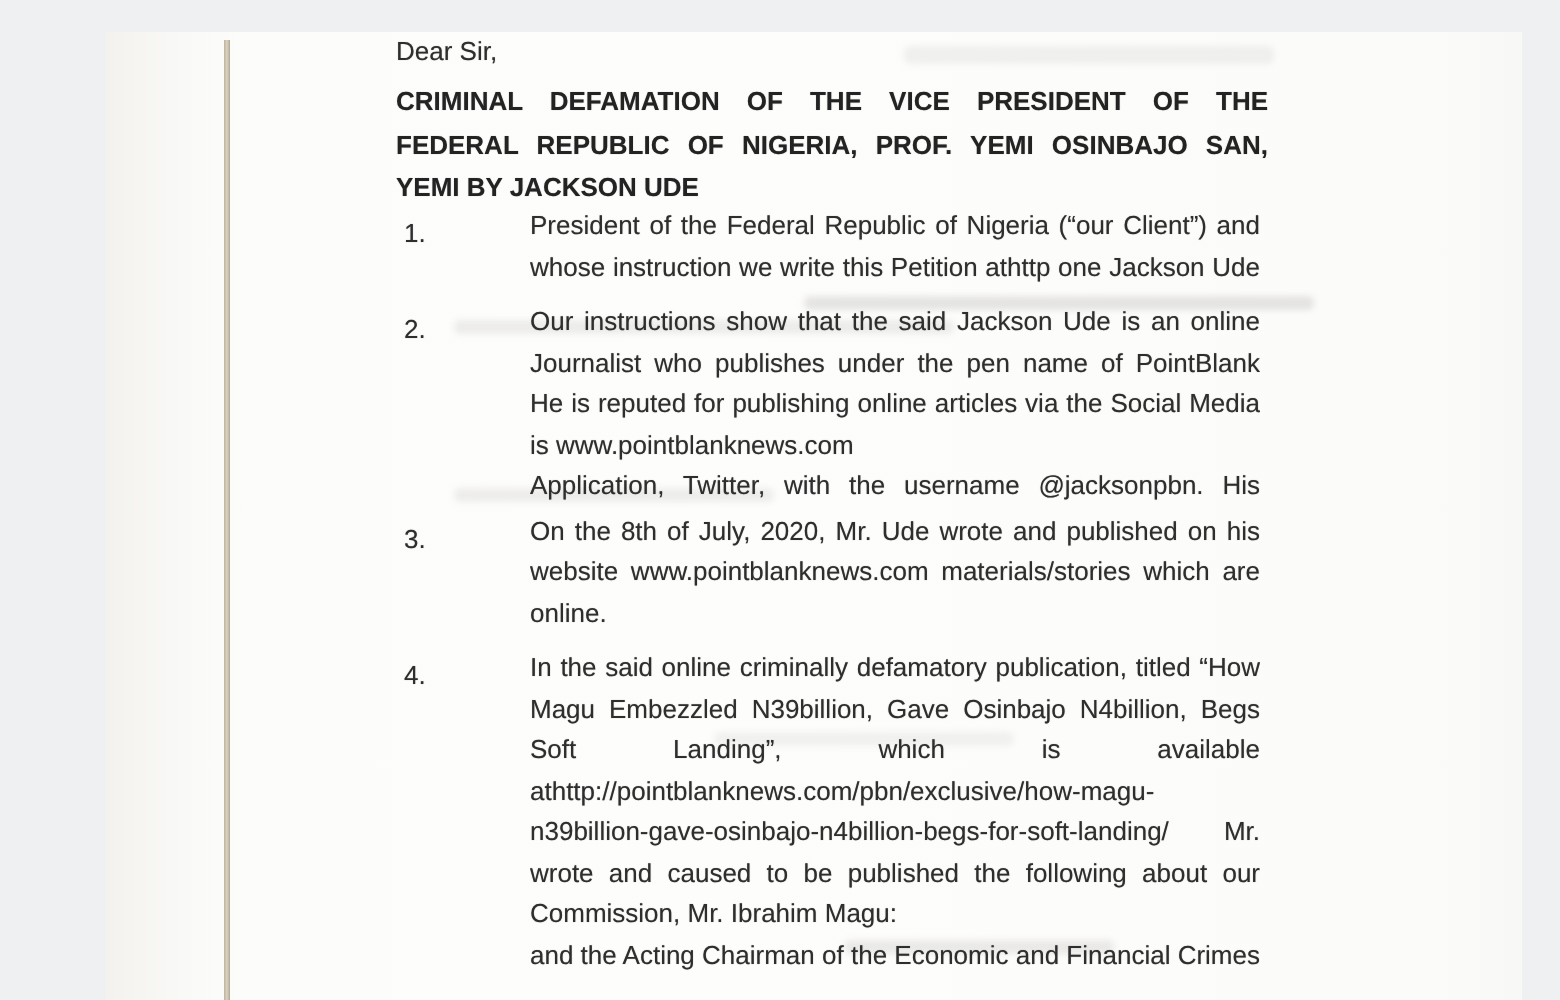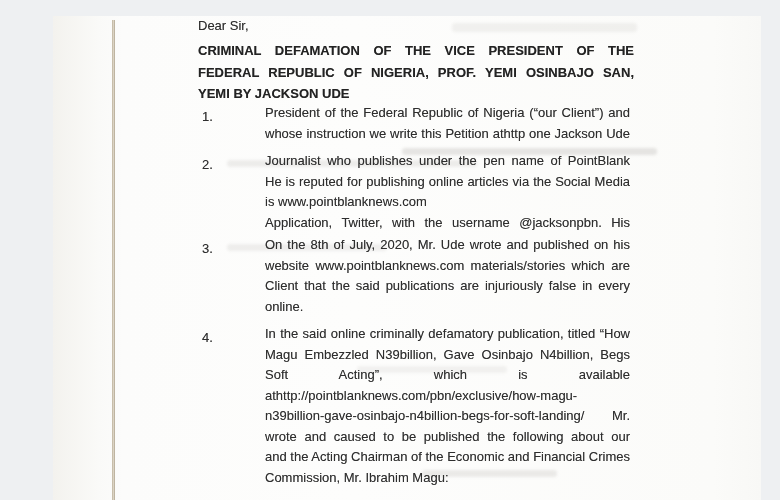--- a/index.html
+++ b/index.html
@@ -104,39 +104,39 @@
         </div>
 
       <div id="paras">
           <div class="para">
             <span class="pnum">1.</span>
             <div class="tline">President of the Federal Republic of Nigeria (“our Client”) and on</div>
             <div class="tline">whose instruction we write this Petition athttp one Jackson Ude</div>
           </div>
           <div class="para">
             <span class="pnum">2.</span>
+            <div class="tline">Our instructions show that the said Jackson Ude is an online</div>
             <div class="tline">Journalist who publishes under the pen name of PointBlank News.</div>
             <div class="tline">He is reputed for publishing online articles via the Social Media</div>
             <div class="tline last">is www.pointblanknews.com</div>
             <div class="tline">Application, Twitter, with the username @jacksonpbn. His website</div>
           </div>
           <div class="para">
             <span class="pnum">3.</span>
             <div class="tline">On the 8th of July, 2020, Mr. Ude wrote and published on his</div>
             <div class="tline">website www.pointblanknews.com materials/stories which are</div>
-            <div class="tline">Client that the said publications are injuriously false in every</div>
             <div class="tline last">online.</div>
           </div>
           <div class="para">
             <span class="pnum">4.</span>
             <div class="tline">In the said online criminally defamatory publication, titled “How</div>
             <div class="tline">Magu Embezzled N39billion, Gave Osinbajo N4billion, Begs For</div>
-            <div class="tline">Soft Acting”, which is available</div>
+            <div class="tline">Soft Landing”, which is available</div>
             <div class="tline">athttp://pointblanknews.com/pbn/exclusive/how-magu-embezzled-</div>
             <div class="tline">n39billion-gave-osinbajo-n4billion-begs-for-soft-landing/ Mr. Ude</div>
             <div class="tline">wrote and caused to be published the following about our Client</div>
+            <div class="tline last">Commission, Mr. Ibrahim Magu:</div>
             <div class="tline">and the Acting Chairman of the Economic and Financial Crimes</div>
-            <div class="tline last">Commission, Mr. Ibrahim Magu:</div>
           </div>
         </div>
     </div>
   </div>
 </div>
 
 </body></html>

